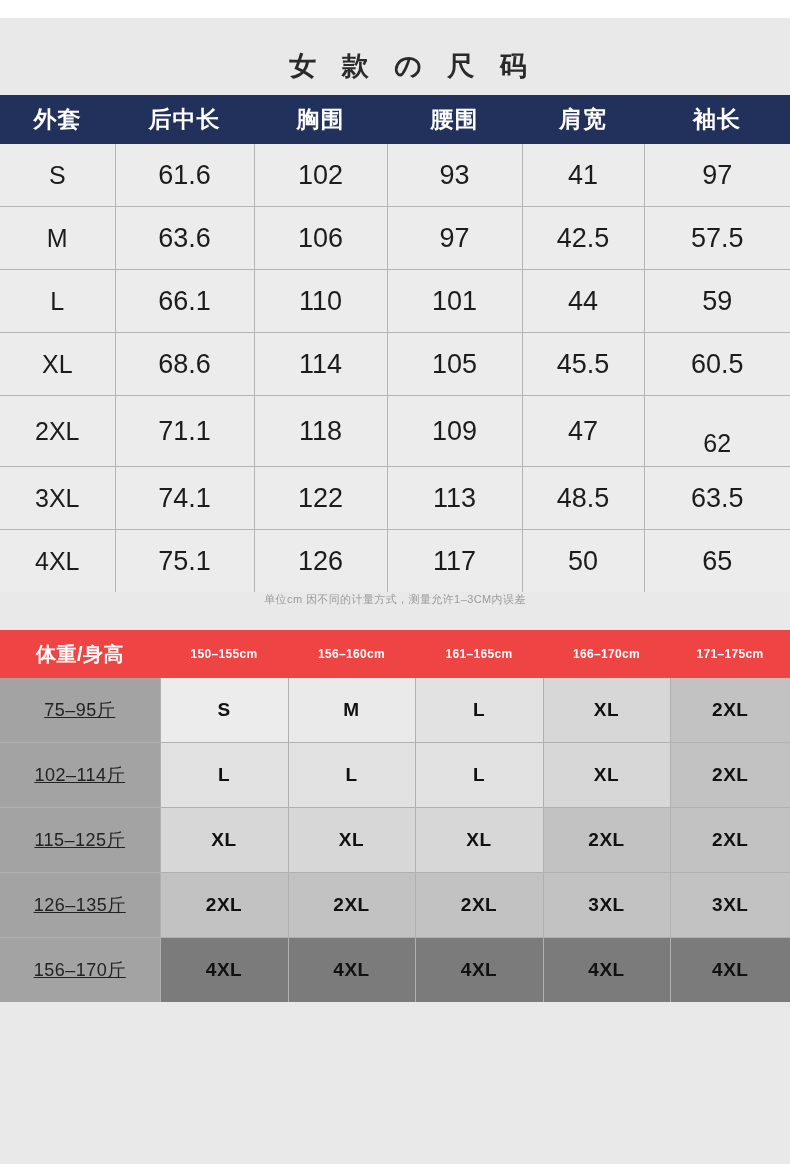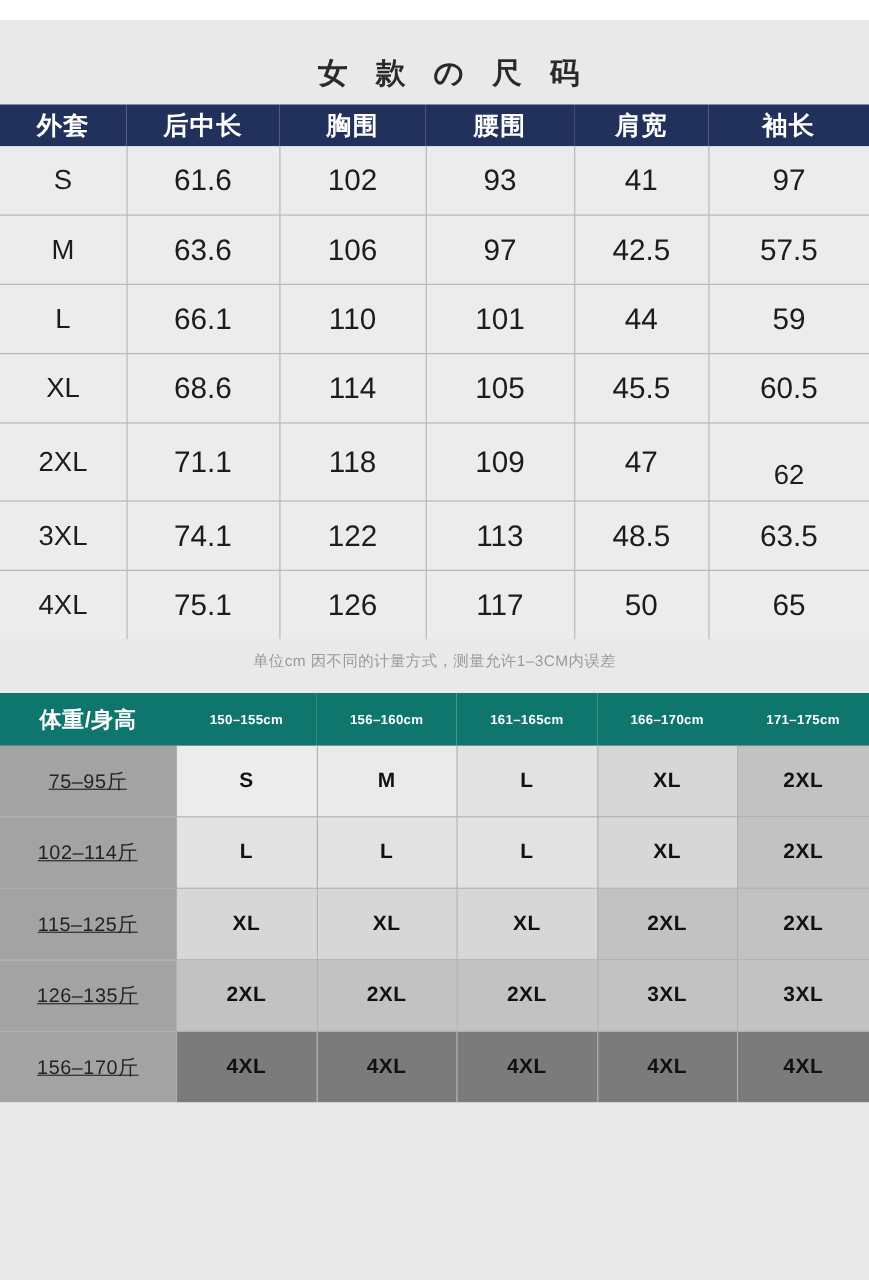--- a/index.html
+++ b/index.html
@@ -57,21 +57,21 @@
     margin: 0;
     text-align: center;
     vertical-align: middle;
   }
 
   
   #tbl-measure { top: 95px; }
   #tbl-measure .hdr-row th {
     background: #22305c;
     color: #ffffff;
-    height: 38px;
+    height: 49px;
     font-size: 23px;
     font-weight: 700;
     letter-spacing: 1px;
   }
   #tbl-measure tbody td {
     background: #ececec;
     height: 62px;
     font-size: 27px;
     color: #1c1c1c;
     font-weight: 400;
@@ -89,29 +89,29 @@
     font-size: 25px;
   }
 
   
   .note {
     position: absolute;
     left: 0;
     top: 592px;
     width: 790px;
     text-align: center;
-    font-size: 14px;
+    font-size: 11px;
     color: #9a9a9a;
     letter-spacing: 0.4px;
   }
 
   
   #tbl-fit { top: 630px; }
   #tbl-fit .hdr-row th {
-    background: #0f766e;
+    background: #ef4444;
     color: #ffffff;
     height: 48px;
     vertical-align: middle;
   }
   #tbl-fit .hdr-row th.hdr-main {
     font-size: 20px;
     font-weight: 700;
     letter-spacing: 0.5px;
   }
   #tbl-fit .hdr-row th.hdr-range {

